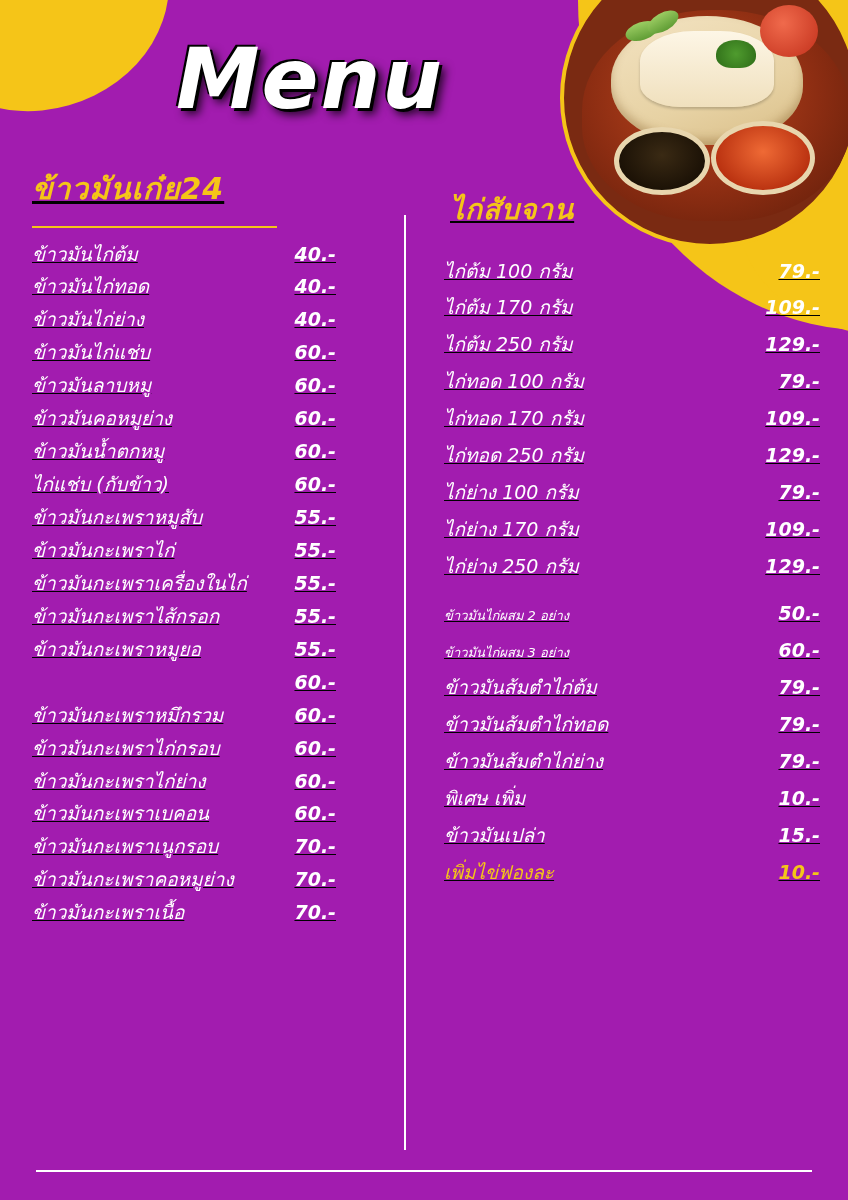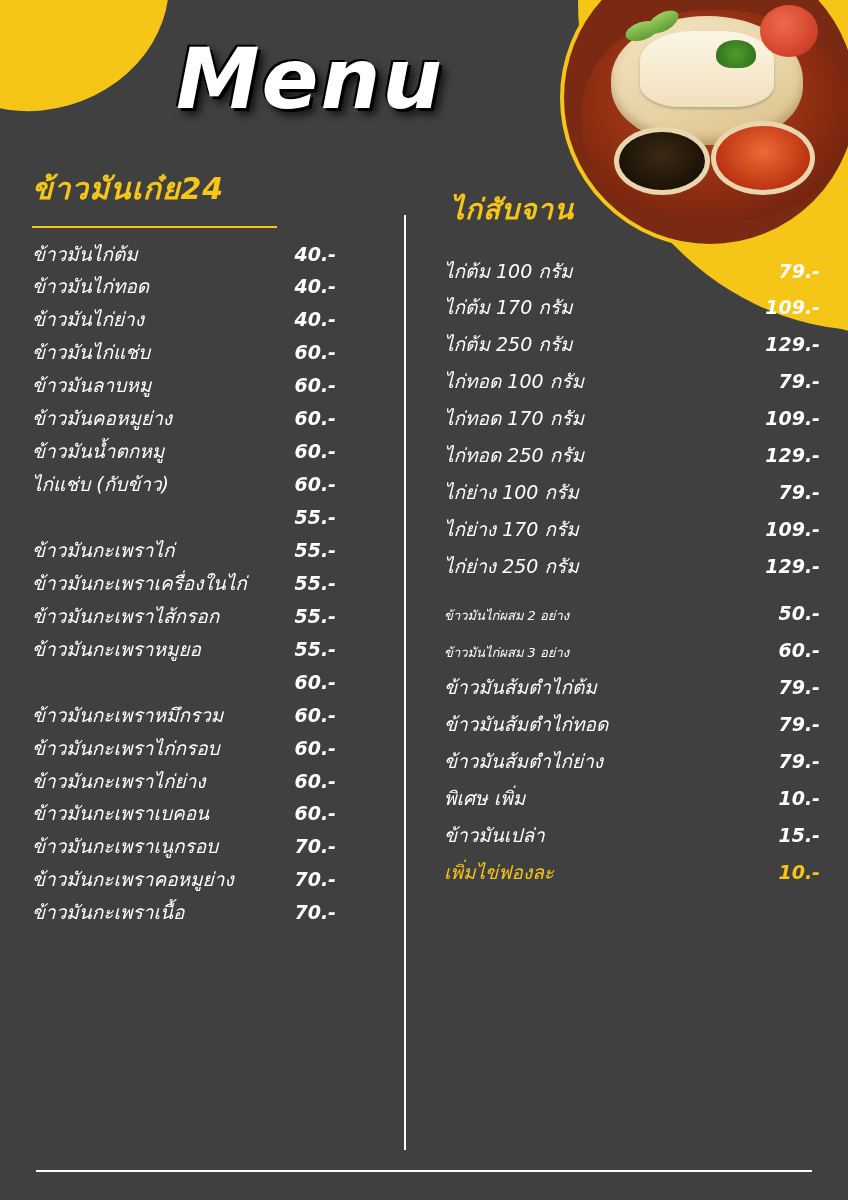--- a/index.html
+++ b/index.html
@@ -7,21 +7,21 @@
     width: 848px;
     height: 1200px;
     background: #0d0d0d;
     font-family: "DejaVu Sans", sans-serif;
     overflow: hidden;
   }
   .page {
     position: relative;
     width: 848px;
     height: 1200px;
-    background: #404040;
+    background: #a21caf;
     overflow: hidden;
   }
 
   
   .blob-topleft {
     position: absolute;
     left: -90px;
     top: -120px;
     width: 260px;
     height: 230px;
@@ -141,20 +141,21 @@
        6px 6px 10px rgba(0,0,0,.8);
   }
 
   
   .columns {
     position: absolute;
     left: 0; top: 165px;
     width: 848px;
     height: 1000px;
     display: flex;
+    text-decoration: underline;
   }
   .col {
     position: relative;
     padding: 0 22px;
   }
   .col-left  { width: 400px; }
   .col-right { width: 448px; padding-left: 28px; }
 
   .divider {
     position: absolute;
@@ -281,20 +282,21 @@
           </li>
           <li class="item">
             <span class="name">ข้าวมันน้ำตกหมู</span>
             <span class="price">60.-</span>
           </li>
           <li class="item">
             <span class="name">ไก่แช่บ (กับข้าว)</span>
             <span class="price">60.-</span>
           </li>
           <li class="item">
+            <span class="name">ข้าวมันกะเพราหมูสับ</span>
             <span class="price">55.-</span>
           </li>
           <li class="item">
             <span class="name">ข้าวมันกะเพราไก่</span>
             <span class="price">55.-</span>
           </li>
           <li class="item">
             <span class="name">ข้าวมันกะเพราเครื่องในไก่</span>
             <span class="price">55.-</span>
           </li>

